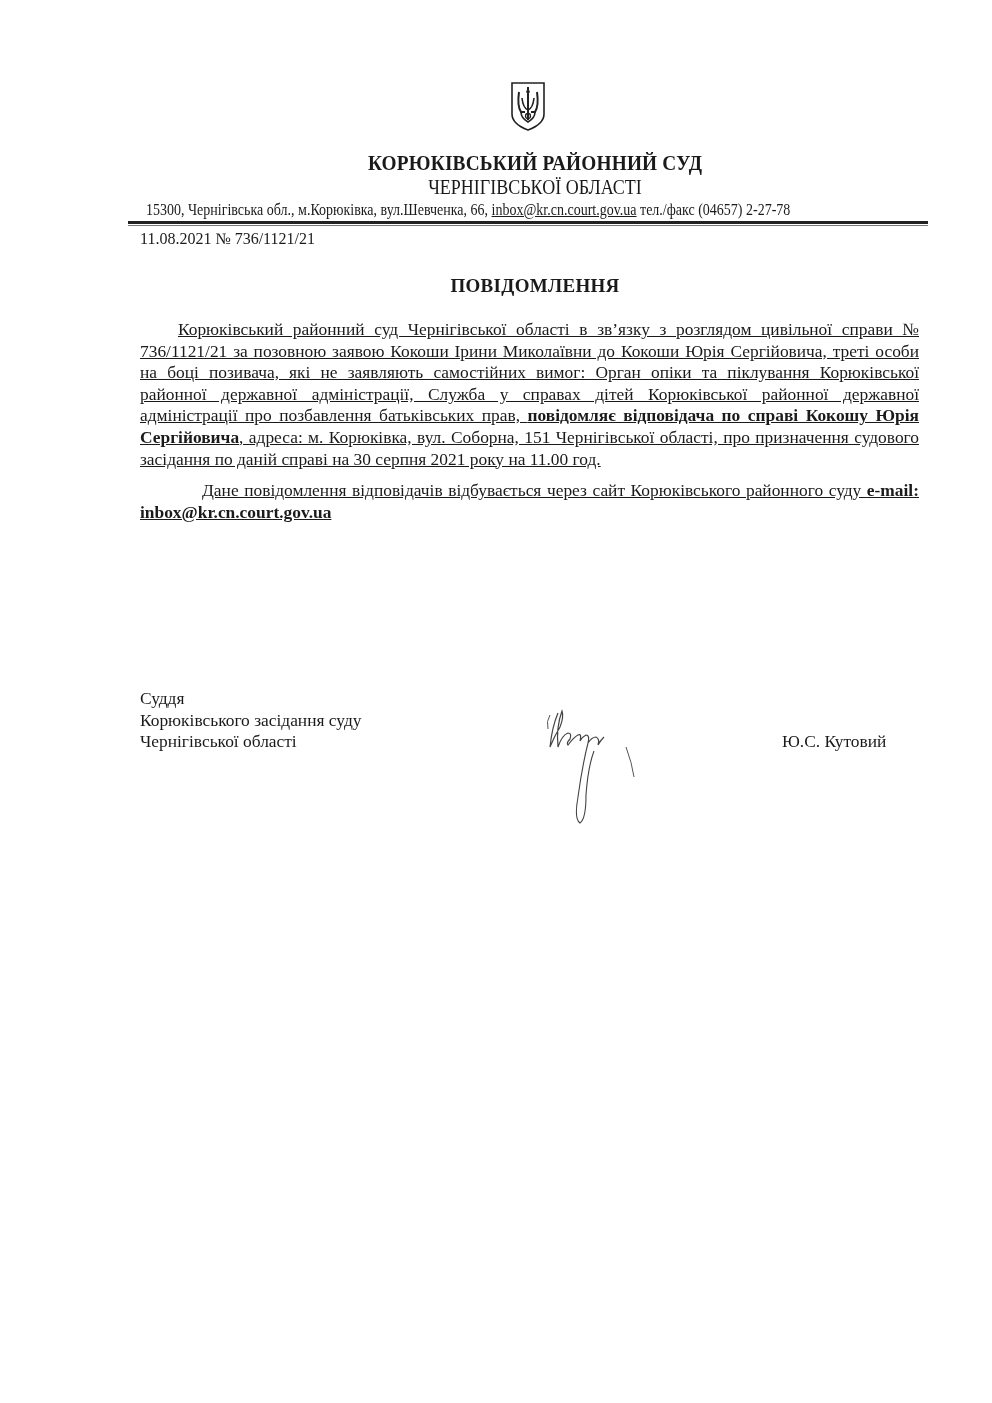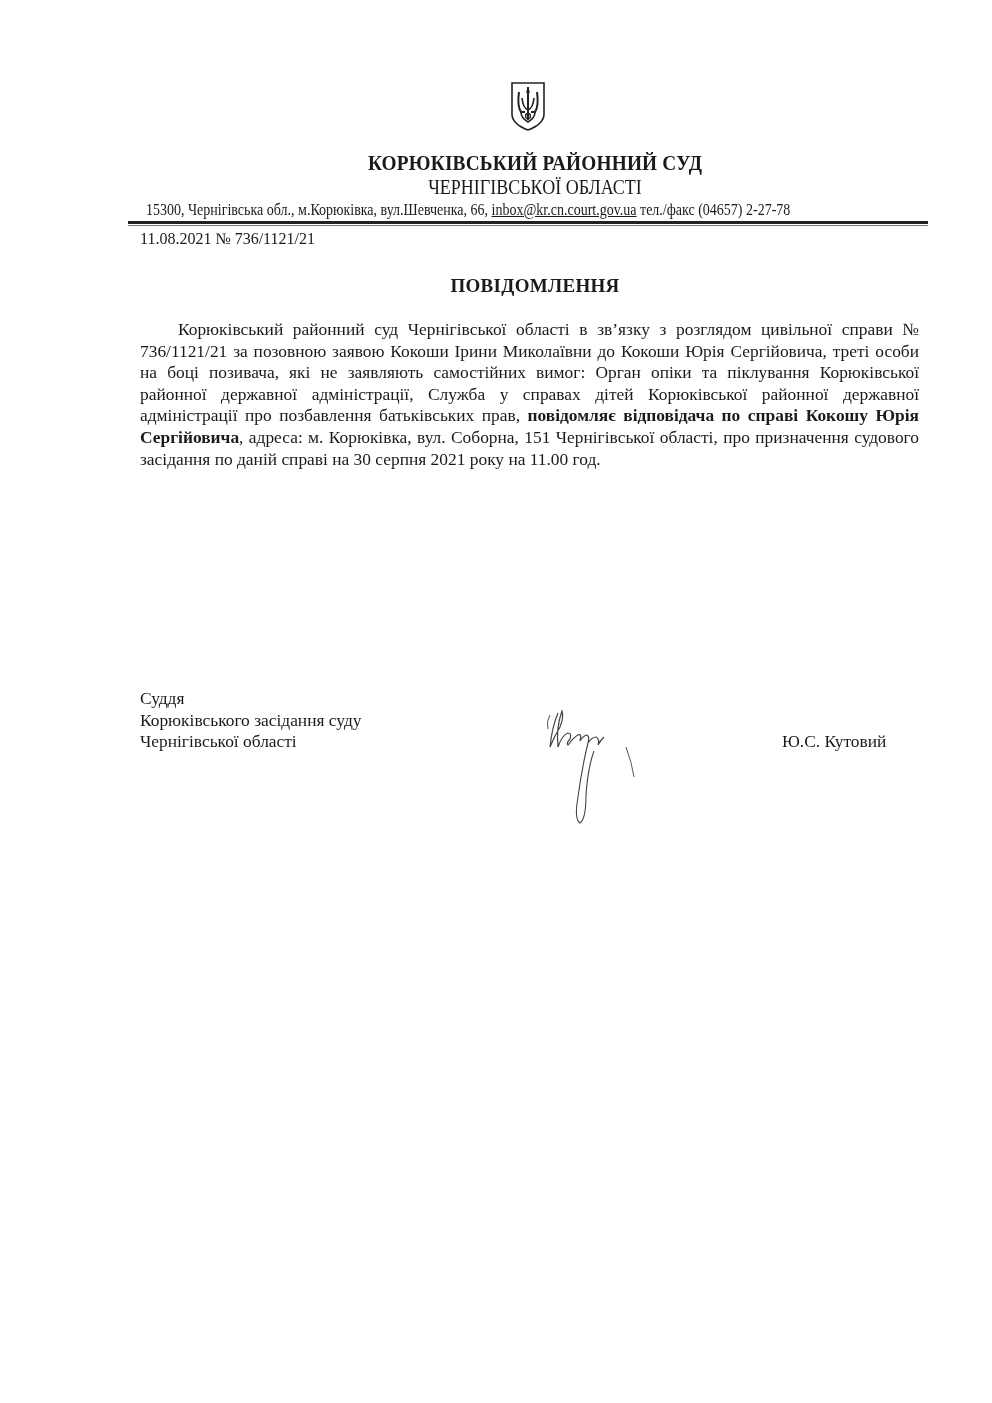--- a/index.html
+++ b/index.html
@@ -26,21 +26,21 @@
     .rule-thick { left: 128px; top: 221px; width: 800px; height: 3px; background: #222; }
     .rule-thin { left: 128px; top: 225px; width: 800px; height: 1px; background: #777; }
     .ref-line { left: 140px; top: 230px; font-size: 16px; white-space: nowrap; }
     .doc-title {
       left: 0; width: 1070px; top: 275px; text-align: center;
       font-size: 19px; font-weight: bold; letter-spacing: 0.3px;
     }
     .body-text {
       left: 140px; top: 319px; width: 779px; font-size: 17.4px; line-height: 21.6px;
     }
-    .body-text p { margin: 0; text-align: justify; text-indent: 38px; }
+    .body-text p { margin: 0; text-align: justify; text-indent: 38px; text-decoration: underline; }
     .body-text p.indent-lg { text-indent: 62px; }
     .body-text b { font-weight: bold; }
     .sig-block {
       left: 140px; top: 688px; font-size: 17.4px; line-height: 21.5px; font-family: Liberation Serif, serif;
     }
     .sig-name { left: 782px; top: 731px; font-size: 17.4px; white-space: nowrap; }
     .signature { left: 538px; top: 707px; width: 110px; height: 120px; }
   </style>
 </head>
 <body>
@@ -71,20 +71,21 @@
 <div class="abs ref-line">
   <span>11.08.2021</span>
   <span>№</span>
   <span>736/1121/21</span>
 </div>
 
 <div class="abs doc-title">ПОВІДОМЛЕННЯ</div>
 
 <div class="abs body-text">
   <p><span>Корюківський районний суд Чернігівської області в зв’язку з розглядом цивільної справи № 736/1121/21 за позовною заявою Кокоши Ірини Миколаївни до Кокоши Юрія Сергійовича, треті особи на боці позивача, які не заявляють самостійних вимог: Орган опіки та піклування Корюківської районної державної адміністрації, Служба у справах дітей Корюківської районної державної адміністрації про позбавлення батьківських прав, </span><b>повідомляє відповідача по справі Кокошу Юрія Сергійовича</b><span>, адреса: м. Корюківка, вул. Соборна, 151 Чернігівської області,  про призначення судового засідання по даній справі на 30 серпня 2021 року на 11.00 год.</span></p>
+  <p class="indent-lg" style="margin-top:10px;"><span>Дане повідомлення відповідачів відбувається через сайт Корюківського районного суду </span><b>e-mail: inbox@kr.cn.court.gov.ua</b></p>
 </div>
 
 <div class="abs sig-block">
   <div>Суддя</div>
   <div>Корюківського засідання суду</div>
   <div>Чернігівської області</div>
 </div>
 
 <div class="abs signature">
   <svg width="110" height="120" viewBox="0 0 110 120">

